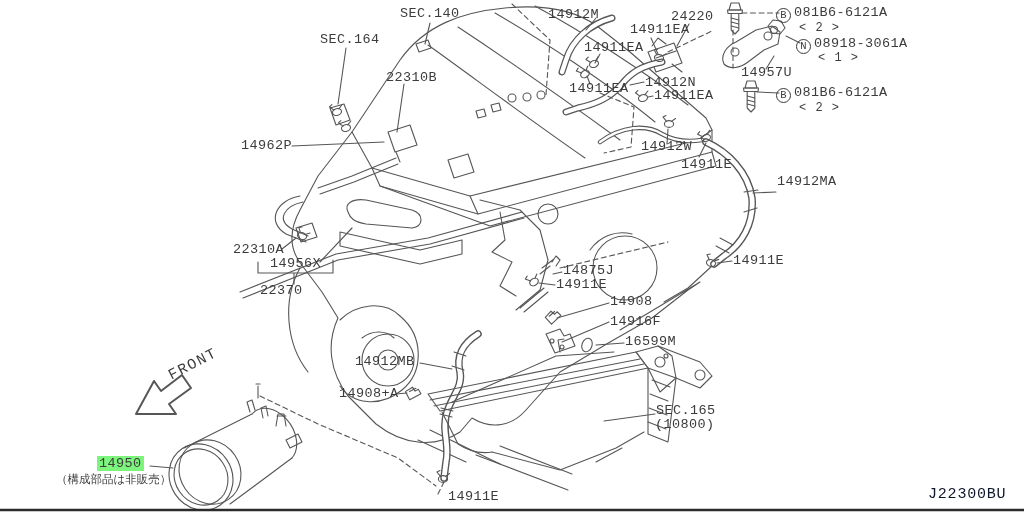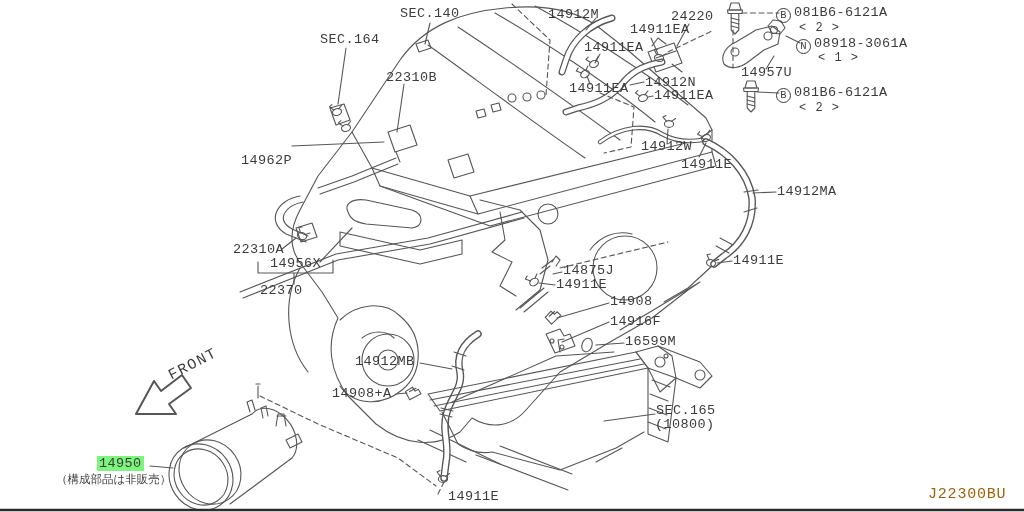--- a/index.html
+++ b/index.html
@@ -7,21 +7,21 @@
          font-family:Liberation Mono, monospace;}
   #art{position:absolute;left:0;top:0;}
   .lbl{position:absolute;font-size:13.5px;line-height:14px;color:#3c3c3c;
        letter-spacing:0.4px;white-space:nowrap;}
   .qty{font-size:12px;letter-spacing:1px;}
   .circ{display:inline-block;width:13px;height:13px;border:1.4px solid #3c3c3c;border-radius:50%;
         font-size:10.5px;line-height:13px;text-align:center;vertical-align:-2px;margin-right:3px;}
   .hl{background:#7df57d;padding:0 2px;}
   .note{font-size:11.5px;letter-spacing:0;text-align:center;}
   .front{font-size:15px;letter-spacing:1.5px;transform:rotate(-27deg);transform-origin:left center;}
-  .code{font-size:15px;letter-spacing:0.8px;color:#a16207;}
+  .code{font-size:15px;letter-spacing:0.8px;color:#0f172a;}
   svg path, svg ellipse, svg circle, svg line, svg polyline{vector-effect:non-scaling-stroke;}
 </style>
 </head>
 <body>
 
 <div id="stage">
 
 <svg id="art" width="1024" height="512" viewBox="0 0 1024 512" fill="none" stroke="#565656" stroke-width="1.1" stroke-linejoin="round" stroke-linecap="round">
   <defs>
     <g id="clamp">
@@ -221,21 +221,21 @@
     <path d="M 655,414 L 604,421"></path>
     <path d="M 150,466 L 173,468"></path>
   </g>
 
   <line x1="0" y1="510" x2="1024" y2="510" stroke="#2b2b2b" stroke-width="2.5"></line>
 </svg>
 
 <div class="lbl" style="left:400px;top:7px">SEC.140</div>
 <div class="lbl" style="left:320px;top:33px">SEC.164</div>
 <div class="lbl" style="left:386px;top:71px">22310B</div>
-<div class="lbl" style="left:241px;top:154px">14962P</div>
+<div class="lbl" style="left:241px;top:139px">14962P</div>
 <div class="lbl" style="left:233px;top:243px">22310A</div>
 <div class="lbl" style="left:270px;top:257px">14956X</div>
 <div class="lbl" style="left:260px;top:284px">22370</div>
 
 <div class="lbl" style="left:548px;top:8px">14912M</div>
 <div class="lbl" style="left:584px;top:41px">14911EA</div>
 <div class="lbl" style="left:630px;top:23px">14911EA</div>
 <div class="lbl" style="left:671px;top:10px">24220</div>
 <div class="lbl" style="left:569px;top:82px">14911EA</div>
 <div class="lbl" style="left:645px;top:76px">14912N</div>
@@ -253,31 +253,31 @@
 
 <div class="lbl" style="left:741px;top:66px">14957U</div>
 
 <div class="lbl" style="left:776px;top:86px">
   <span class="circ">B</span><span>081B6-6121A</span>
 </div>
 <div class="lbl qty" style="left:799px;top:101px">&lt; 2 &gt;</div>
 
 <div class="lbl" style="left:641px;top:140px">14912W</div>
 <div class="lbl" style="left:681px;top:158px">14911E</div>
-<div class="lbl" style="left:777px;top:185px">14912MA</div>
+<div class="lbl" style="left:777px;top:175px">14912MA</div>
 <div class="lbl" style="left:733px;top:254px">14911E</div>
 
 <div class="lbl" style="left:563px;top:264px">14875J</div>
 <div class="lbl" style="left:556px;top:278px">14911E</div>
 <div class="lbl" style="left:610px;top:295px">14908</div>
 <div class="lbl" style="left:610px;top:315px">14916F</div>
 <div class="lbl" style="left:625px;top:335px">16599M</div>
 
 <div class="lbl" style="left:355px;top:355px">14912MB</div>
-<div class="lbl" style="left:332px;top:387px">14908+A</div>
+<div class="lbl" style="left:339px;top:387px">14908+A</div>
 
 <div class="lbl" style="left:656px;top:404px">SEC.165</div>
 <div class="lbl" style="left:655px;top:418px">(10800)</div>
 
 <div class="lbl" style="left:448px;top:490px">14911E</div>
 
 <div class="lbl front" style="left:170px;top:370px">FRONT</div>
 
 <div class="lbl" style="left:97px;top:457px"><span class="hl">14950</span></div>
 <div class="lbl note" style="left:56px;top:473px">（構成部品は非販売）</div>

